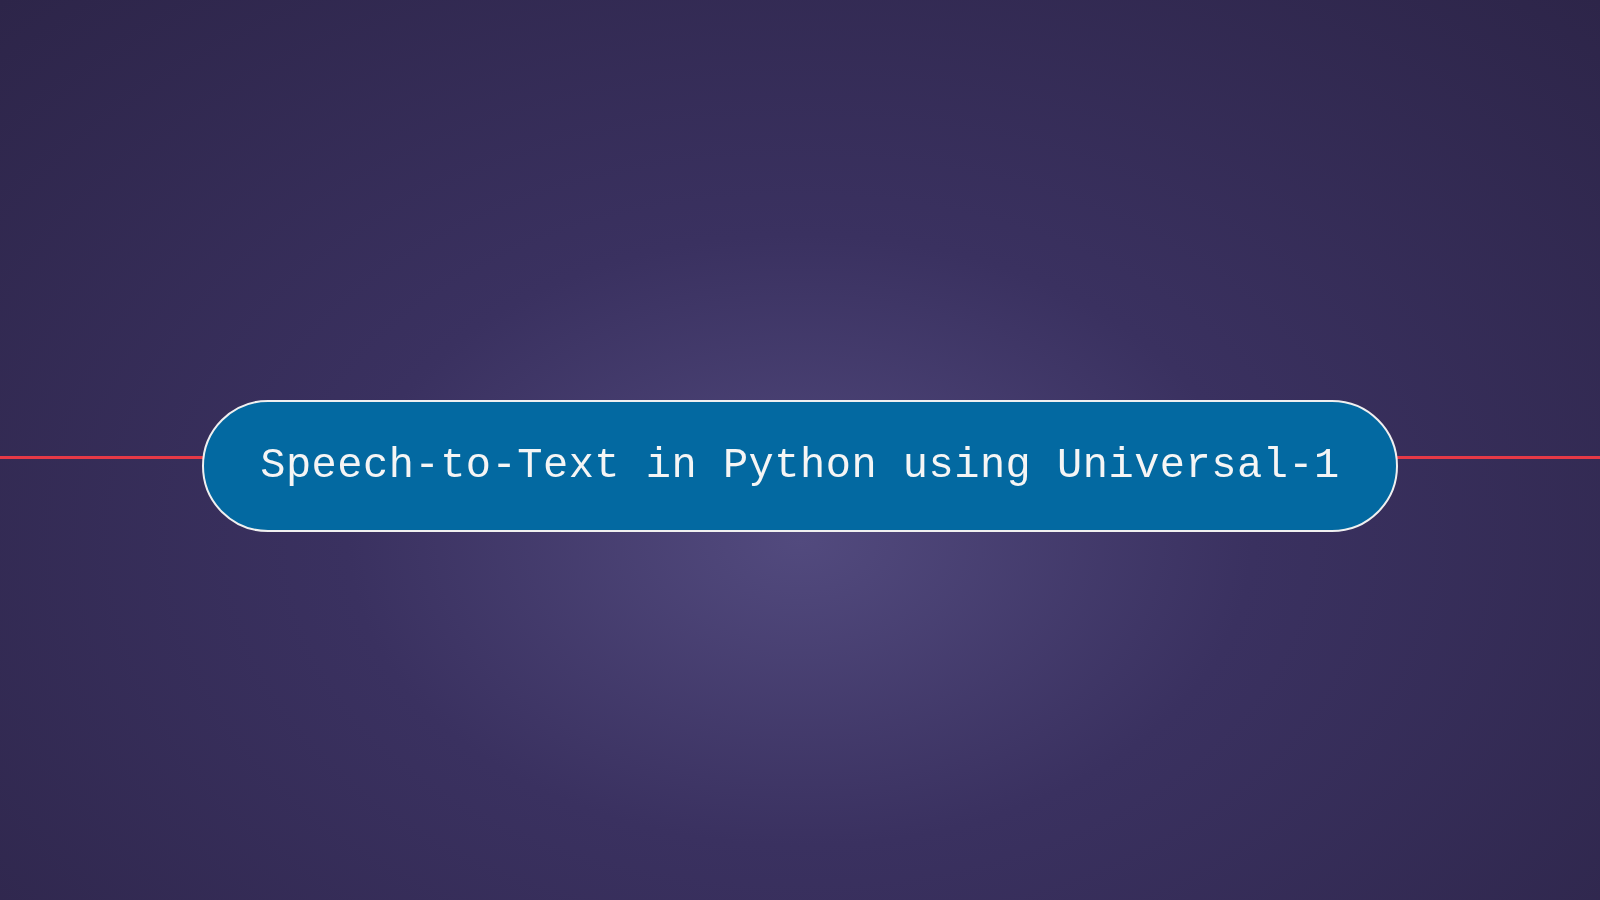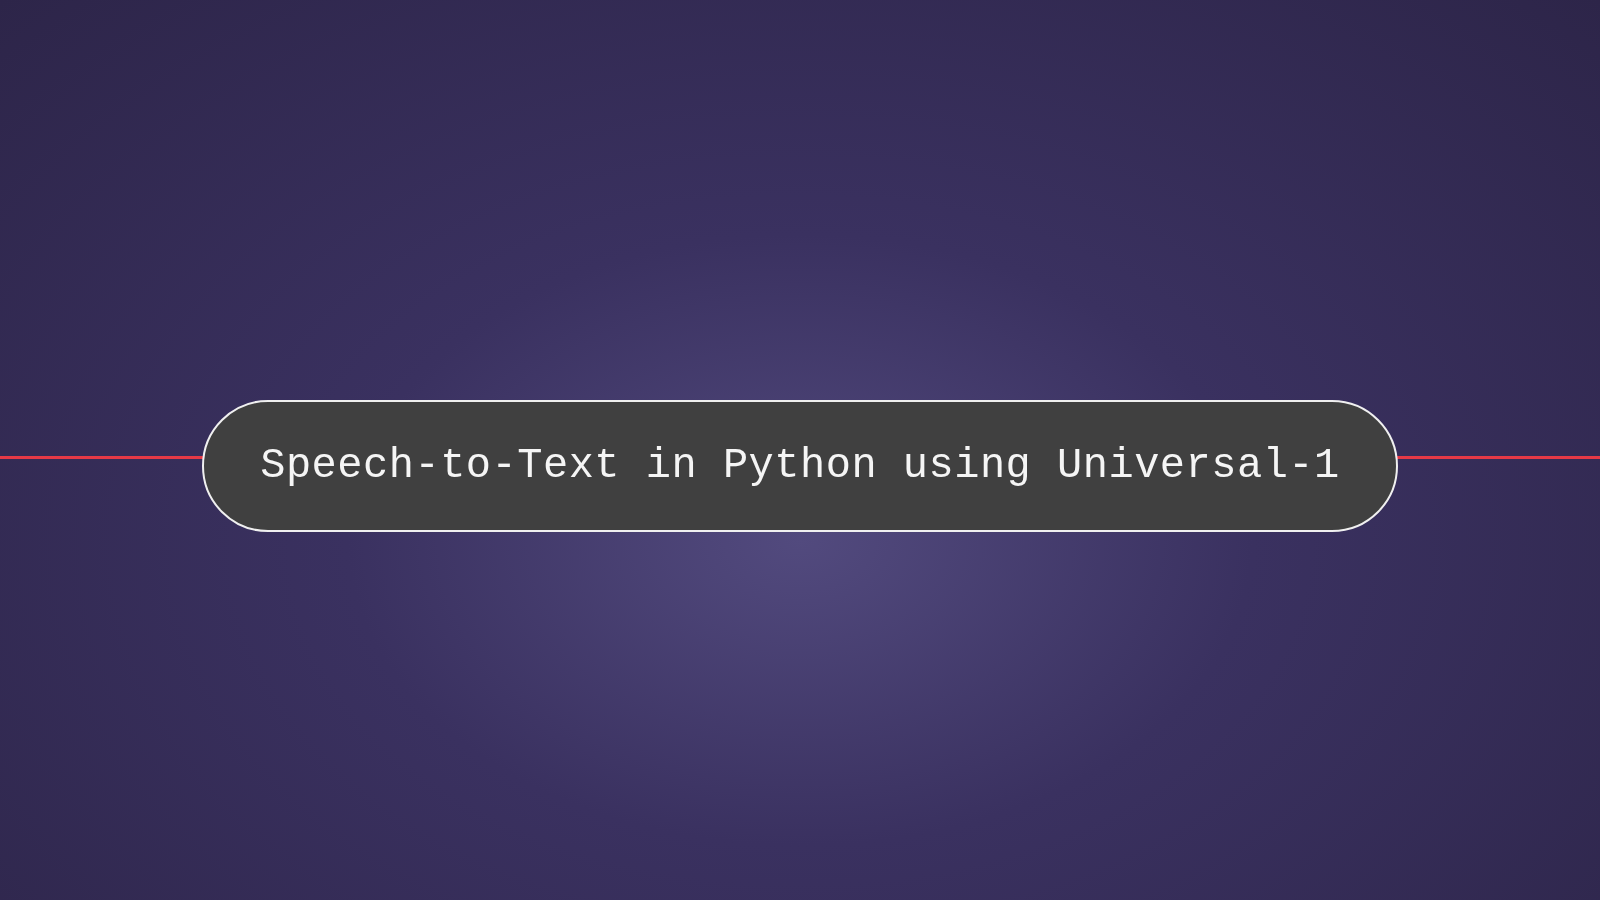--- a/index.html
+++ b/index.html
@@ -25,21 +25,21 @@
       right: 0;
       top: 456px;
       height: 3px;
       background: #e63946;
       z-index: 1;
     }
     
     .title-pill {
       position: relative;
       z-index: 2;
-      background: #404040;
+      background: #0369a1;
       border: 2.5px solid #f0f0f0;
       border-radius: 70px;
       padding: 40px 56px;
       display: flex;
       align-items: center;
       justify-content: center;
       margin-top: 32px;
     }
     
     .title-text {

